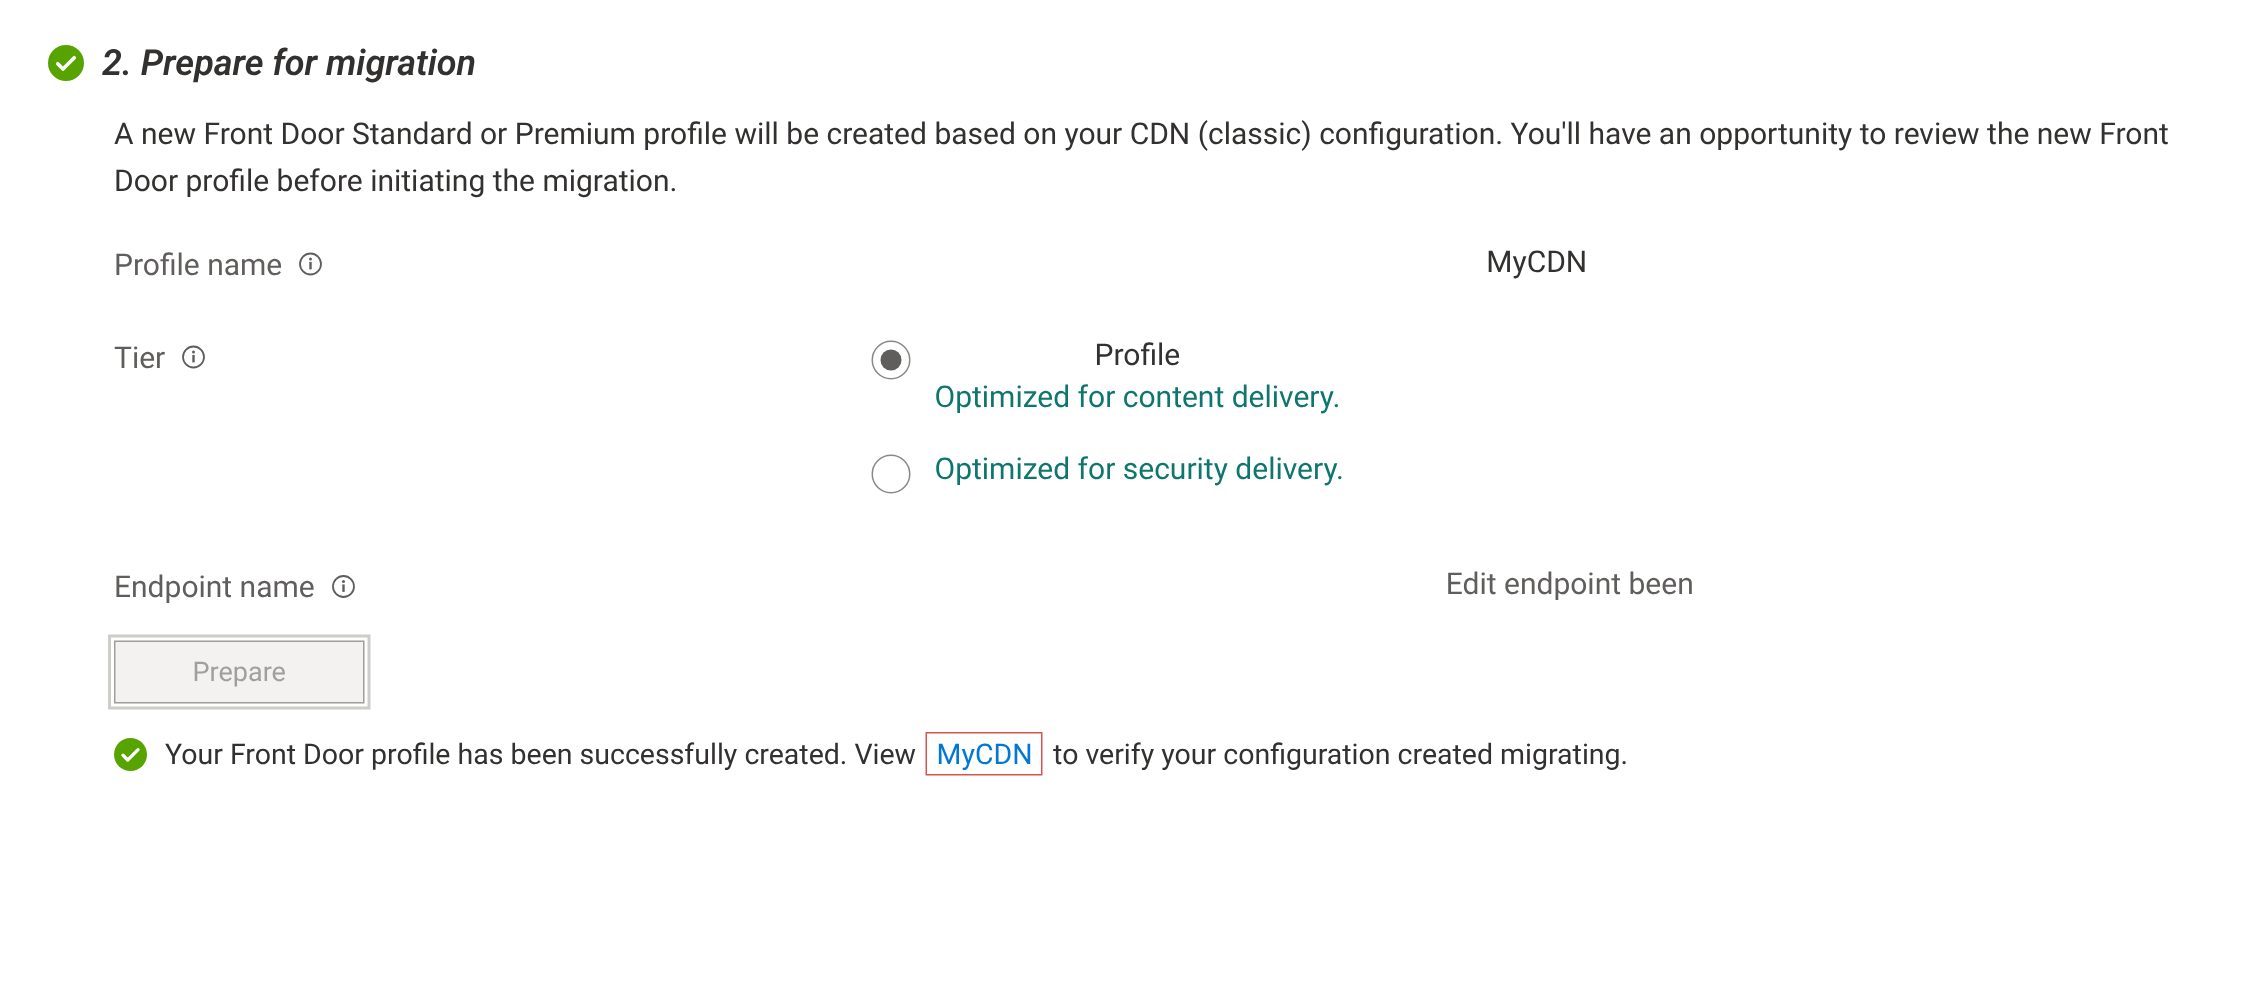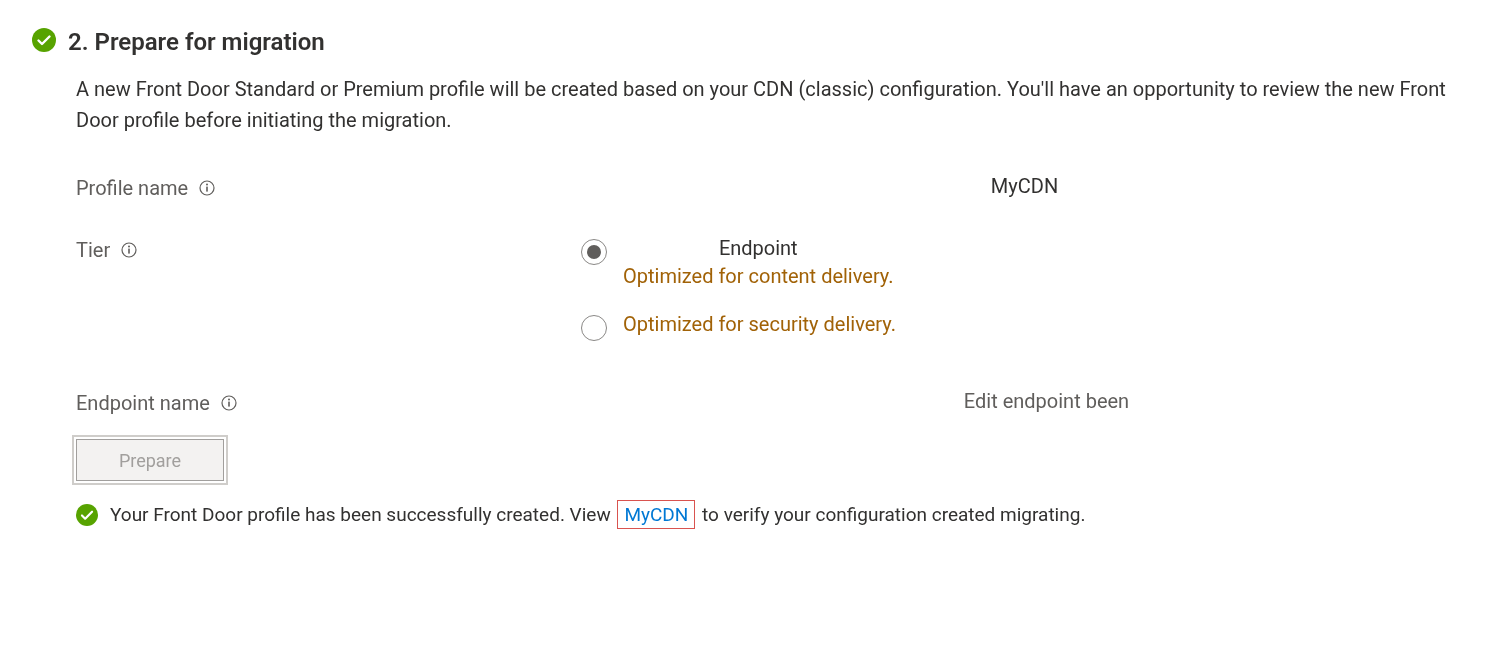--- a/index.html
+++ b/index.html
@@ -9,44 +9,45 @@
     }
     body {
       font-family: "Segoe UI", -apple-system, BlinkMacSystemFont, Roboto, sans-serif;
       background: #ffffff;
       color: #323130;
       padding: 28px 32px;
       font-size: 20px;
     }
     .step-header {
       display: flex;
-      align-items: flex-start;
+      align-items: center;
       gap: 12px;
       margin-bottom: 18px;
+      font-style: italic;
     }
     .checkmark-circle {
       width: 24px;
       height: 24px;
       flex-shrink: 0;
     }
     .checkmark-circle svg {
       display: block;
     }
     .step-title {
       font-size: 24px;
       font-weight: 600;
       color: #323130;
     }
     .step-description {
       margin-left: 44px;
       color: #323130;
       font-size: 20px;
       line-height: 1.55;
       max-width: 1400px;
-      margin-bottom: 38px;
+      margin-bottom: 26px;
     }
     .form-grid {
       margin-left: 44px;
     }
     .form-row {
       display: flex;
       align-items: flex-start;
       margin-bottom: 32px;
       text-align: center;
     }
@@ -106,31 +107,31 @@
     .radio-label {
       display: flex;
       flex-direction: column;
       gap: 4px;
     }
     .radio-label-main {
       color: #323130;
       font-size: 20px;
     }
     .radio-label-sub {
-      color: #a16207;
+      color: #0f766e;
       font-size: 20px;
     }
     .endpoint-value {
       color: #605e5c;
     }
     .prepare-btn {
       margin-left: 44px;
       margin-top: 24px;
       margin-bottom: 22px;
-      width: 148px;
+      width: 167px;
       height: 42px;
       background: #f3f2f1;
       border: 1px solid #a19f9d;
       outline: 2px solid #cfcdca;
       outline-offset: 2px;
       color: #a19f9d;
       font-size: 18px;
       font-family: inherit;
       cursor: default;
     }
@@ -207,21 +208,21 @@
           <circle cx="8" cy="4.6" r="1" fill="#605e5c"></circle>
           <rect x="7.2" y="6.6" width="1.6" height="5" fill="#605e5c"></rect>
         </svg>
       </span>
     </div>
     <div class="value-col">
       <div class="radio-group">
         <div class="radio-option">
           <span class="radio-btn selected"></span>
           <div class="radio-label">
-            <span class="radio-label-main">Endpoint</span>
+            <span class="radio-label-main">Profile</span>
             <span class="radio-label-sub">Optimized for content delivery.</span>
           </div>
         </div>
         <div class="radio-option">
           <span class="radio-btn"></span>
           <div class="radio-label">
             <span class="radio-label-sub">Optimized for security delivery.</span>
           </div>
         </div>
       </div>

